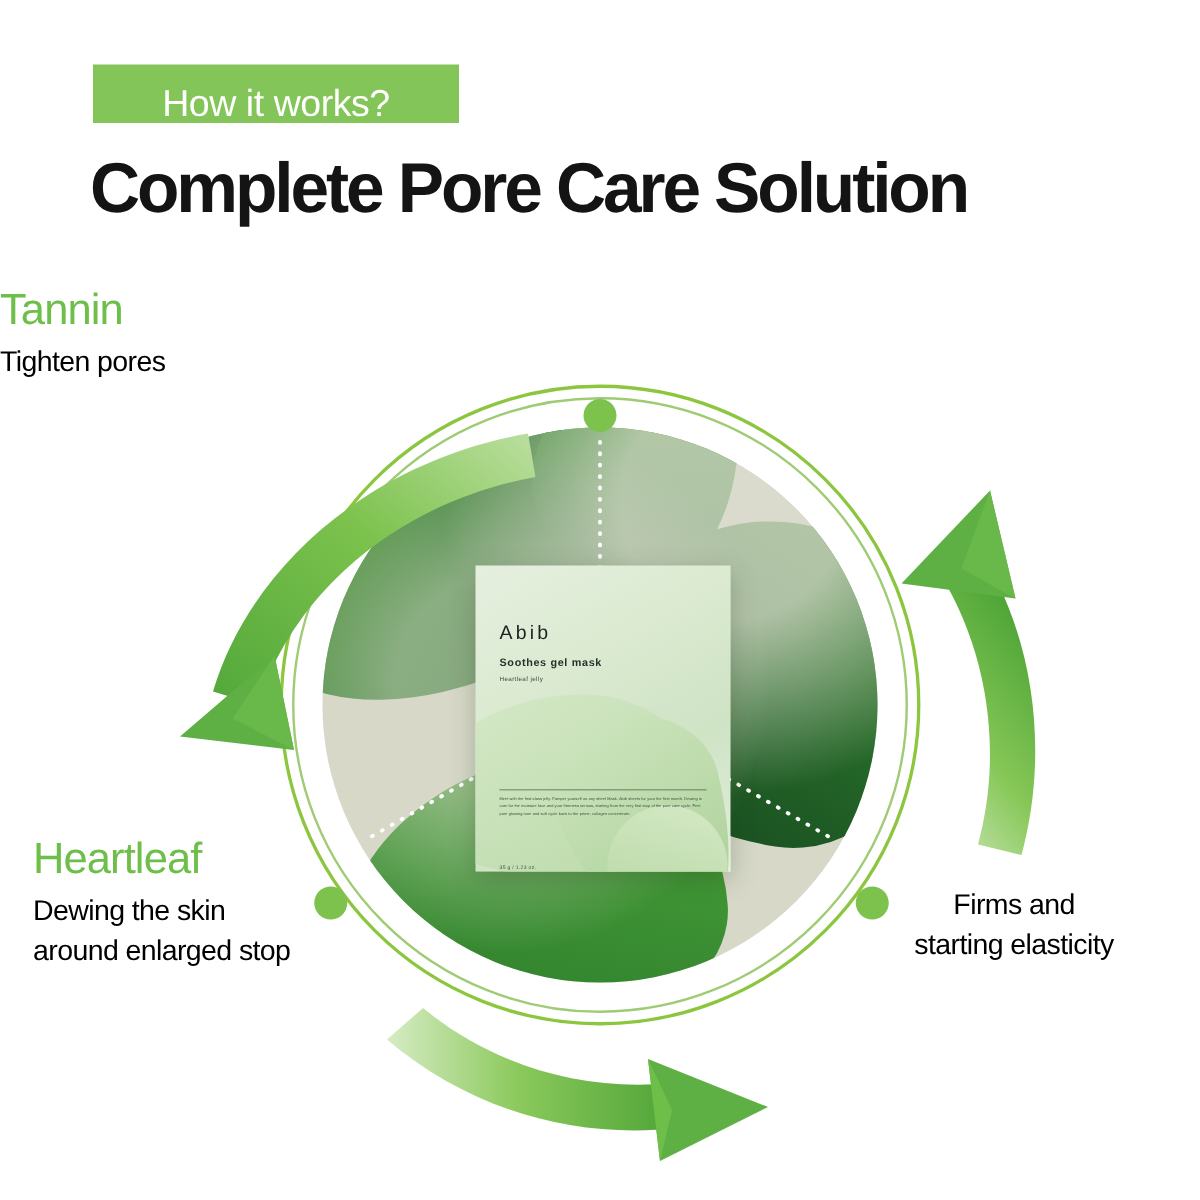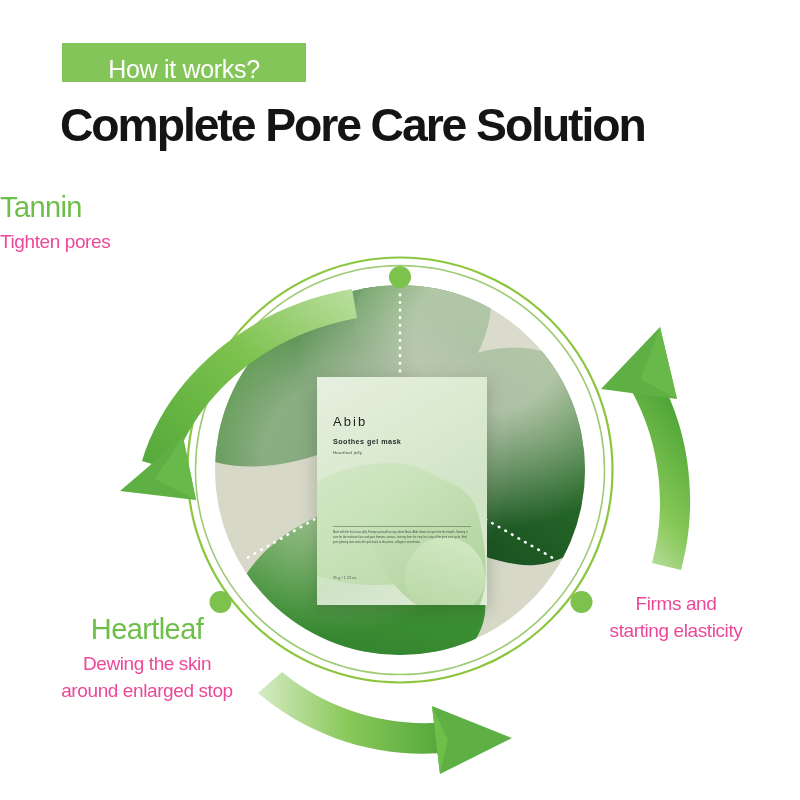--- a/index.html
+++ b/index.html
@@ -90,21 +90,21 @@
     position:absolute; inset:0;
     background:
       radial-gradient(circle at 32% 46%, rgba(215,216,200,.55) 0 22%, rgba(215,216,200,0) 56%),
       radial-gradient(circle at 74% 14%, rgba(219,220,206,.75) 0 18%, rgba(219,220,206,0) 46%);
   }
 
   
   #product-package {
     position:absolute;
     left:317px; top:377px;
-    width:170px; height:228px;
+    width:170px; height:204px;
     background:linear-gradient(150deg,#e6efdf 0%,#dbead1 34%,#cfe3c5 66%,#e2eedb 100%);
     box-shadow:0 5px 16px rgba(40,60,30,.28);
     overflow:hidden;
   }
   #pkg-gel-a {
     position:absolute; left:-38px; top:86px;
     width:190px; height:122px;
     background:linear-gradient(150deg,#d6e9c9 0%,#b9d9a6 100%);
     border-radius:58% 42% 48% 52% / 64% 56% 44% 36%;
     opacity:.95;
@@ -152,24 +152,24 @@
     font-size:2.6px; line-height:1.85; color:#3b4a3e; letter-spacing:.05px;
   }
   #pkg-volume {
     position:absolute; left:16px; top:199px;
     font-size:3.4px; color:#465249; letter-spacing:.2px;
   }
 
   
   .node-label { position:absolute; }
   .node-title { color:#6ebe4a; font-size:29px; letter-spacing:-0.6px; line-height:1.1; }
-  .node-desc  { color:#ec4899; font-size:19px; letter-spacing:-0.4px; line-height:1.42; margin-top:5px; }
+  .node-desc  { color:#000000; font-size:19px; letter-spacing:-0.4px; line-height:1.42; margin-top:5px; }
 
   #label-tannin    { left:0; top:192px; width:800px; text-align:left; }
-  #label-heartleaf { left:22px; top:614px; width:250px; text-align:center; }
+  #label-heartleaf { left:22px; top:558px; width:250px; text-align:left; }
   #label-collagen  { left:570px; top:586px; width:212px; text-align:center; }
 </style>
 </head>
 <body>
 
 <div id="header">
   <div id="badge">
     <span id="badge-label">How it works?</span>
   </div>
   <h1 id="page-title">Complete Pore Care Solution</h1>

